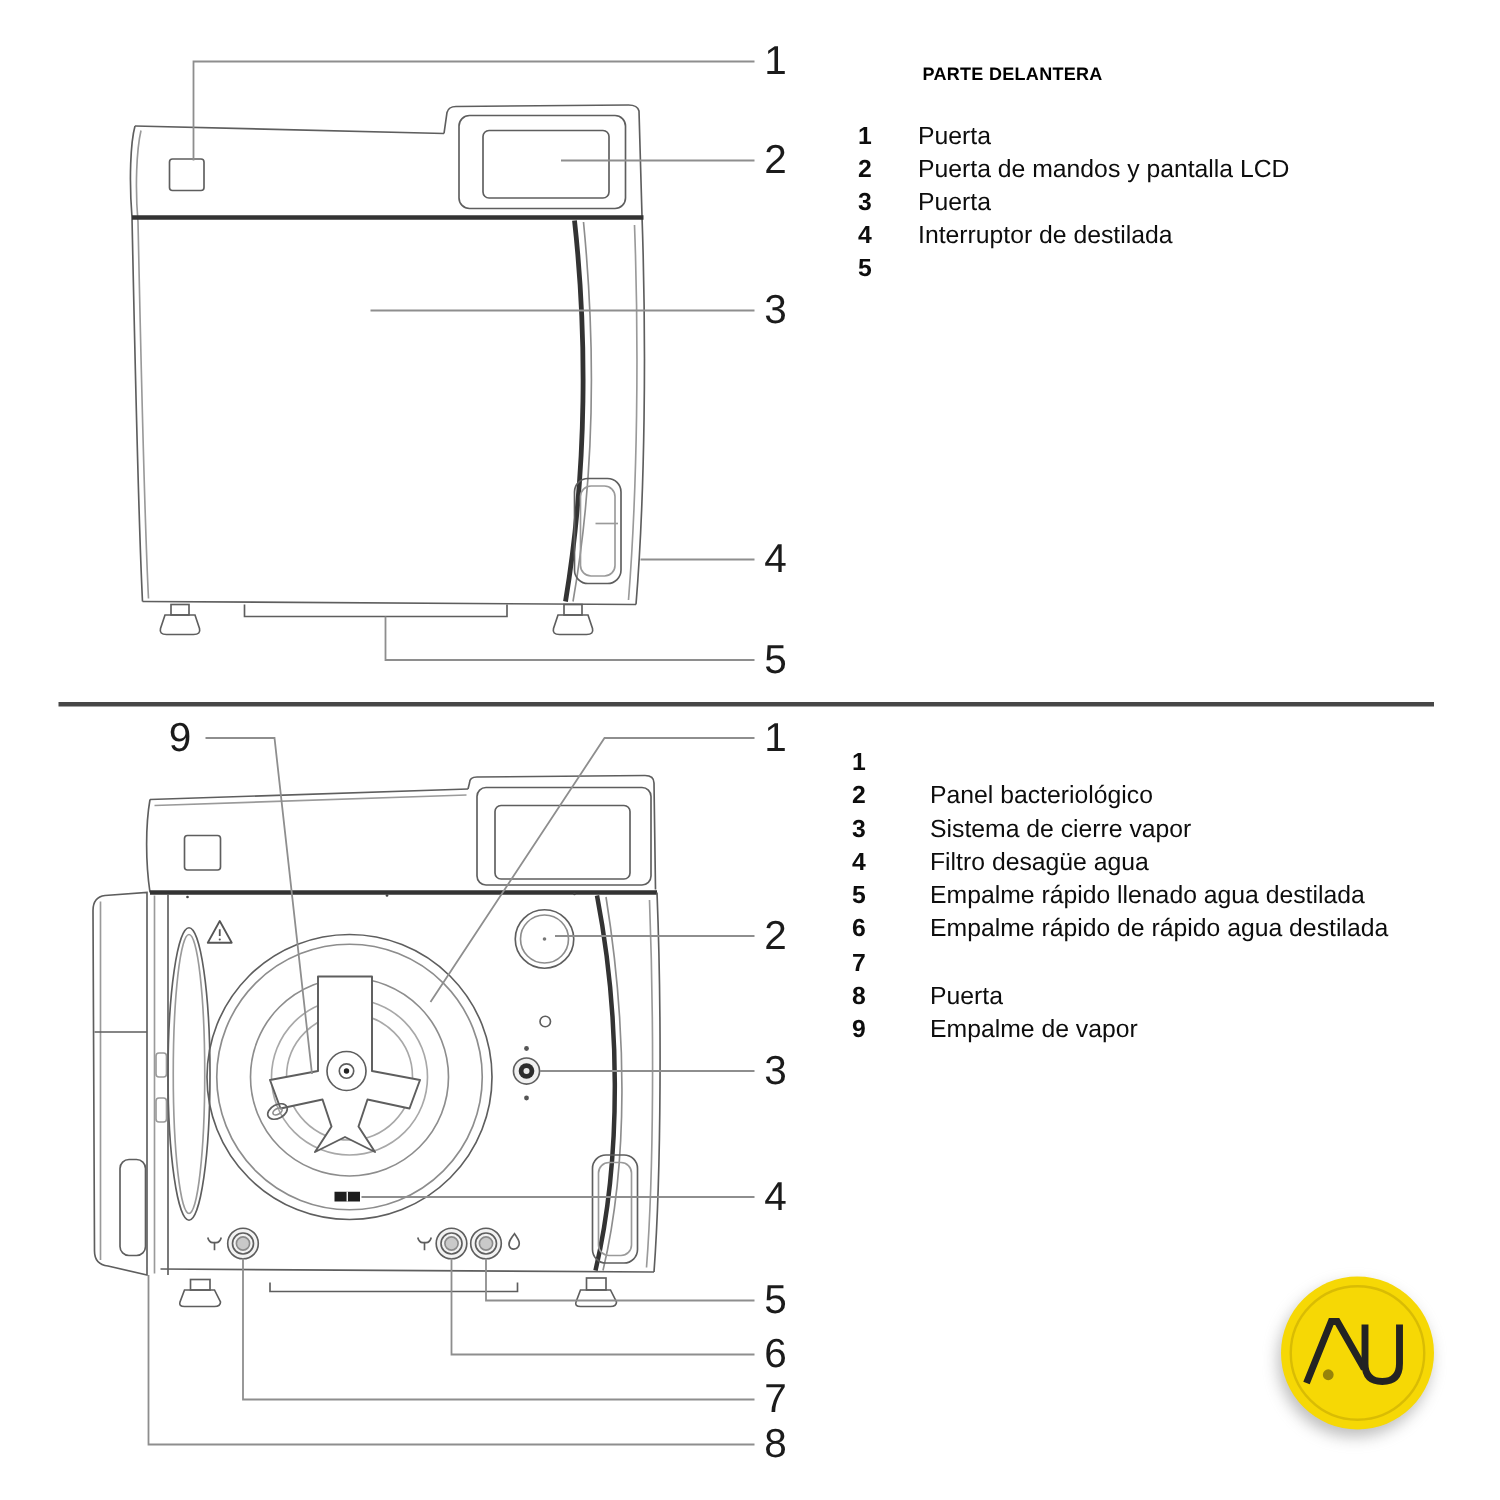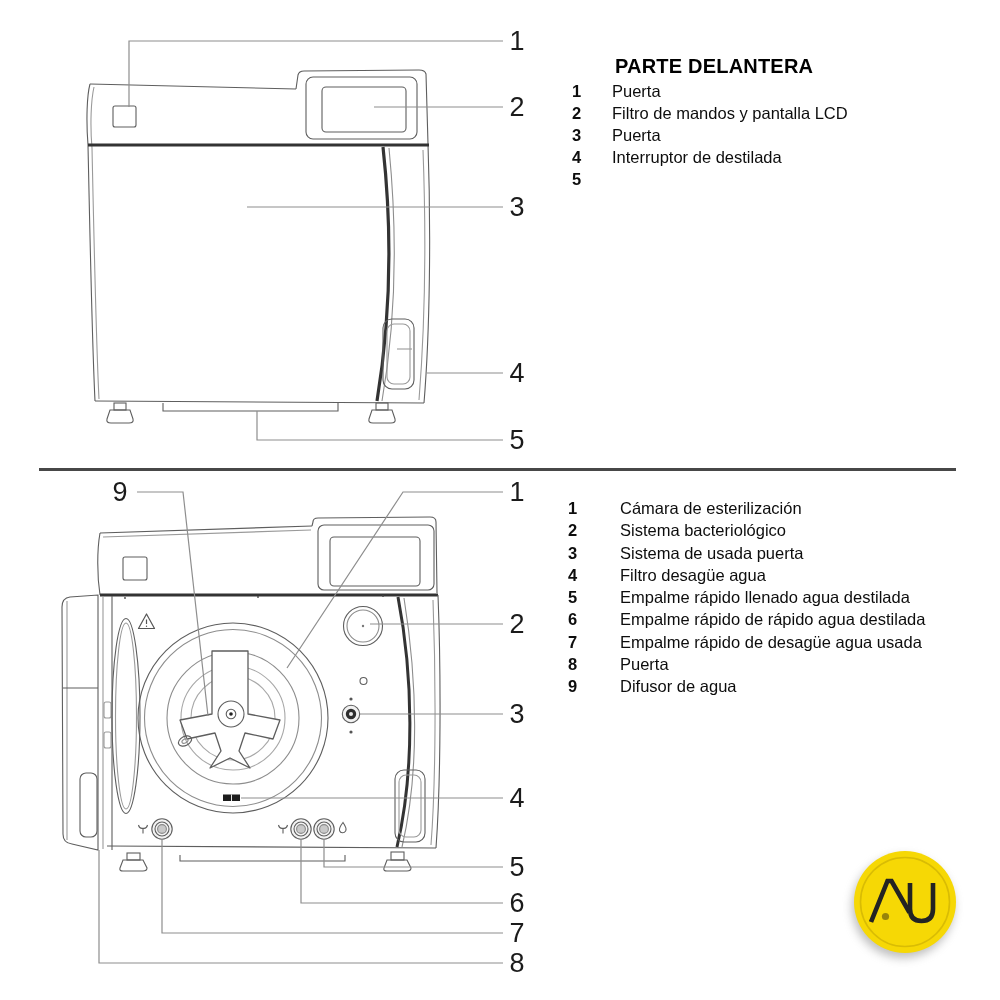--- a/index.html
+++ b/index.html
@@ -1,20 +1,20 @@
 <!DOCTYPE html>
 <html><head>
 <meta charset="utf-8">
 <style>
   html,body{margin:0;padding:0;background:#fff}
   #page{position:relative;width:1000px;height:1000px;background:#ffffff;
         font-family:"Liberation Sans",sans-serif;overflow:hidden}
   svg{position:absolute;left:0;top:0}
   .co{position:absolute;transform:translate(-50%,-50%);font-size:27px;color:#1b1b1b;line-height:1}
-  .title{position:absolute;left:615px;top:55px;font-size:20px;font-weight:bold;color:#000;letter-spacing:.2px}
+  .title{position:absolute;left:615px;top:42px;font-size:12px;font-weight:bold;color:#000;letter-spacing:.2px}
   .list{position:absolute;color:#0d0d0d;font-size:16.5px}
   .list .row{display:flex}
   #front-list{left:572px;top:80px}
   #front-list .row{height:22px;line-height:22px}
   #front-list .n{width:40px;font-weight:bold}
   #back-list{left:568px;top:497px}
   #back-list .row{height:22.3px;line-height:22.3px}
   #back-list .n{width:52px;font-weight:bold}
   .divider{position:absolute;left:39px;top:468px;width:917px;height:2.5px;background:#474747}
   #logo{position:absolute;left:852px;top:850px;width:106px;height:106px;
@@ -198,71 +198,69 @@
 
   <div class="title">PARTE DELANTERA</div>
 
   <div class="list" id="front-list">
     <div class="row">
         <span class="n">1</span>
         <span class="t">Puerta</span>
       </div>
     <div class="row">
         <span class="n">2</span>
-        <span class="t">Filtro de mandos y pantalla LCD</span>
+        <span class="t">Puerta de mandos y pantalla LCD</span>
       </div>
     <div class="row">
         <span class="n">3</span>
         <span class="t">Puerta</span>
       </div>
     <div class="row">
         <span class="n">4</span>
         <span class="t">Interruptor de destilada</span>
       </div>
     <div class="row">
         <span class="n">5</span>
       </div>
   </div>
 
   <div class="list" id="back-list">
     <div class="row">
         <span class="n">1</span>
-        <span class="t">Cámara de esterilización</span>
       </div>
     <div class="row">
         <span class="n">2</span>
-        <span class="t">Sistema bacteriológico</span>
+        <span class="t">Panel bacteriológico</span>
       </div>
     <div class="row">
         <span class="n">3</span>
-        <span class="t">Sistema de usada puerta</span>
+        <span class="t">Sistema de cierre vapor</span>
       </div>
     <div class="row">
         <span class="n">4</span>
         <span class="t">Filtro desagüe agua</span>
       </div>
     <div class="row">
         <span class="n">5</span>
         <span class="t">Empalme rápido llenado agua destilada</span>
       </div>
     <div class="row">
         <span class="n">6</span>
         <span class="t">Empalme rápido de rápido agua destilada</span>
       </div>
     <div class="row">
         <span class="n">7</span>
-        <span class="t">Empalme rápido de desagüe agua usada</span>
       </div>
     <div class="row">
         <span class="n">8</span>
         <span class="t">Puerta</span>
       </div>
     <div class="row">
         <span class="n">9</span>
-        <span class="t">Difusor de agua</span>
+        <span class="t">Empalme de vapor</span>
       </div>
   </div>
 
   <svg id="logo" viewBox="0 0 106 106">
     <circle cx="53" cy="52" r="51" fill="#f6d805"></circle>
     <circle cx="53" cy="52" r="44.5" fill="none" stroke="#d9bc04" stroke-width="1.6"></circle>
     <path d="M 19 72 L 35.5 31 L 39.5 31 L 57.5 62.5" fill="none" stroke="#232323" stroke-width="4.6"></path>
     <path d="M 58 33 L 58 59 Q 58 71 69.5 71 Q 81 71 81 59 L 81 33" fill="none" stroke="#232323" stroke-width="4.6"></path>
     <circle cx="33.5" cy="66.5" r="3.6" fill="#97830a"></circle>
   </svg>

